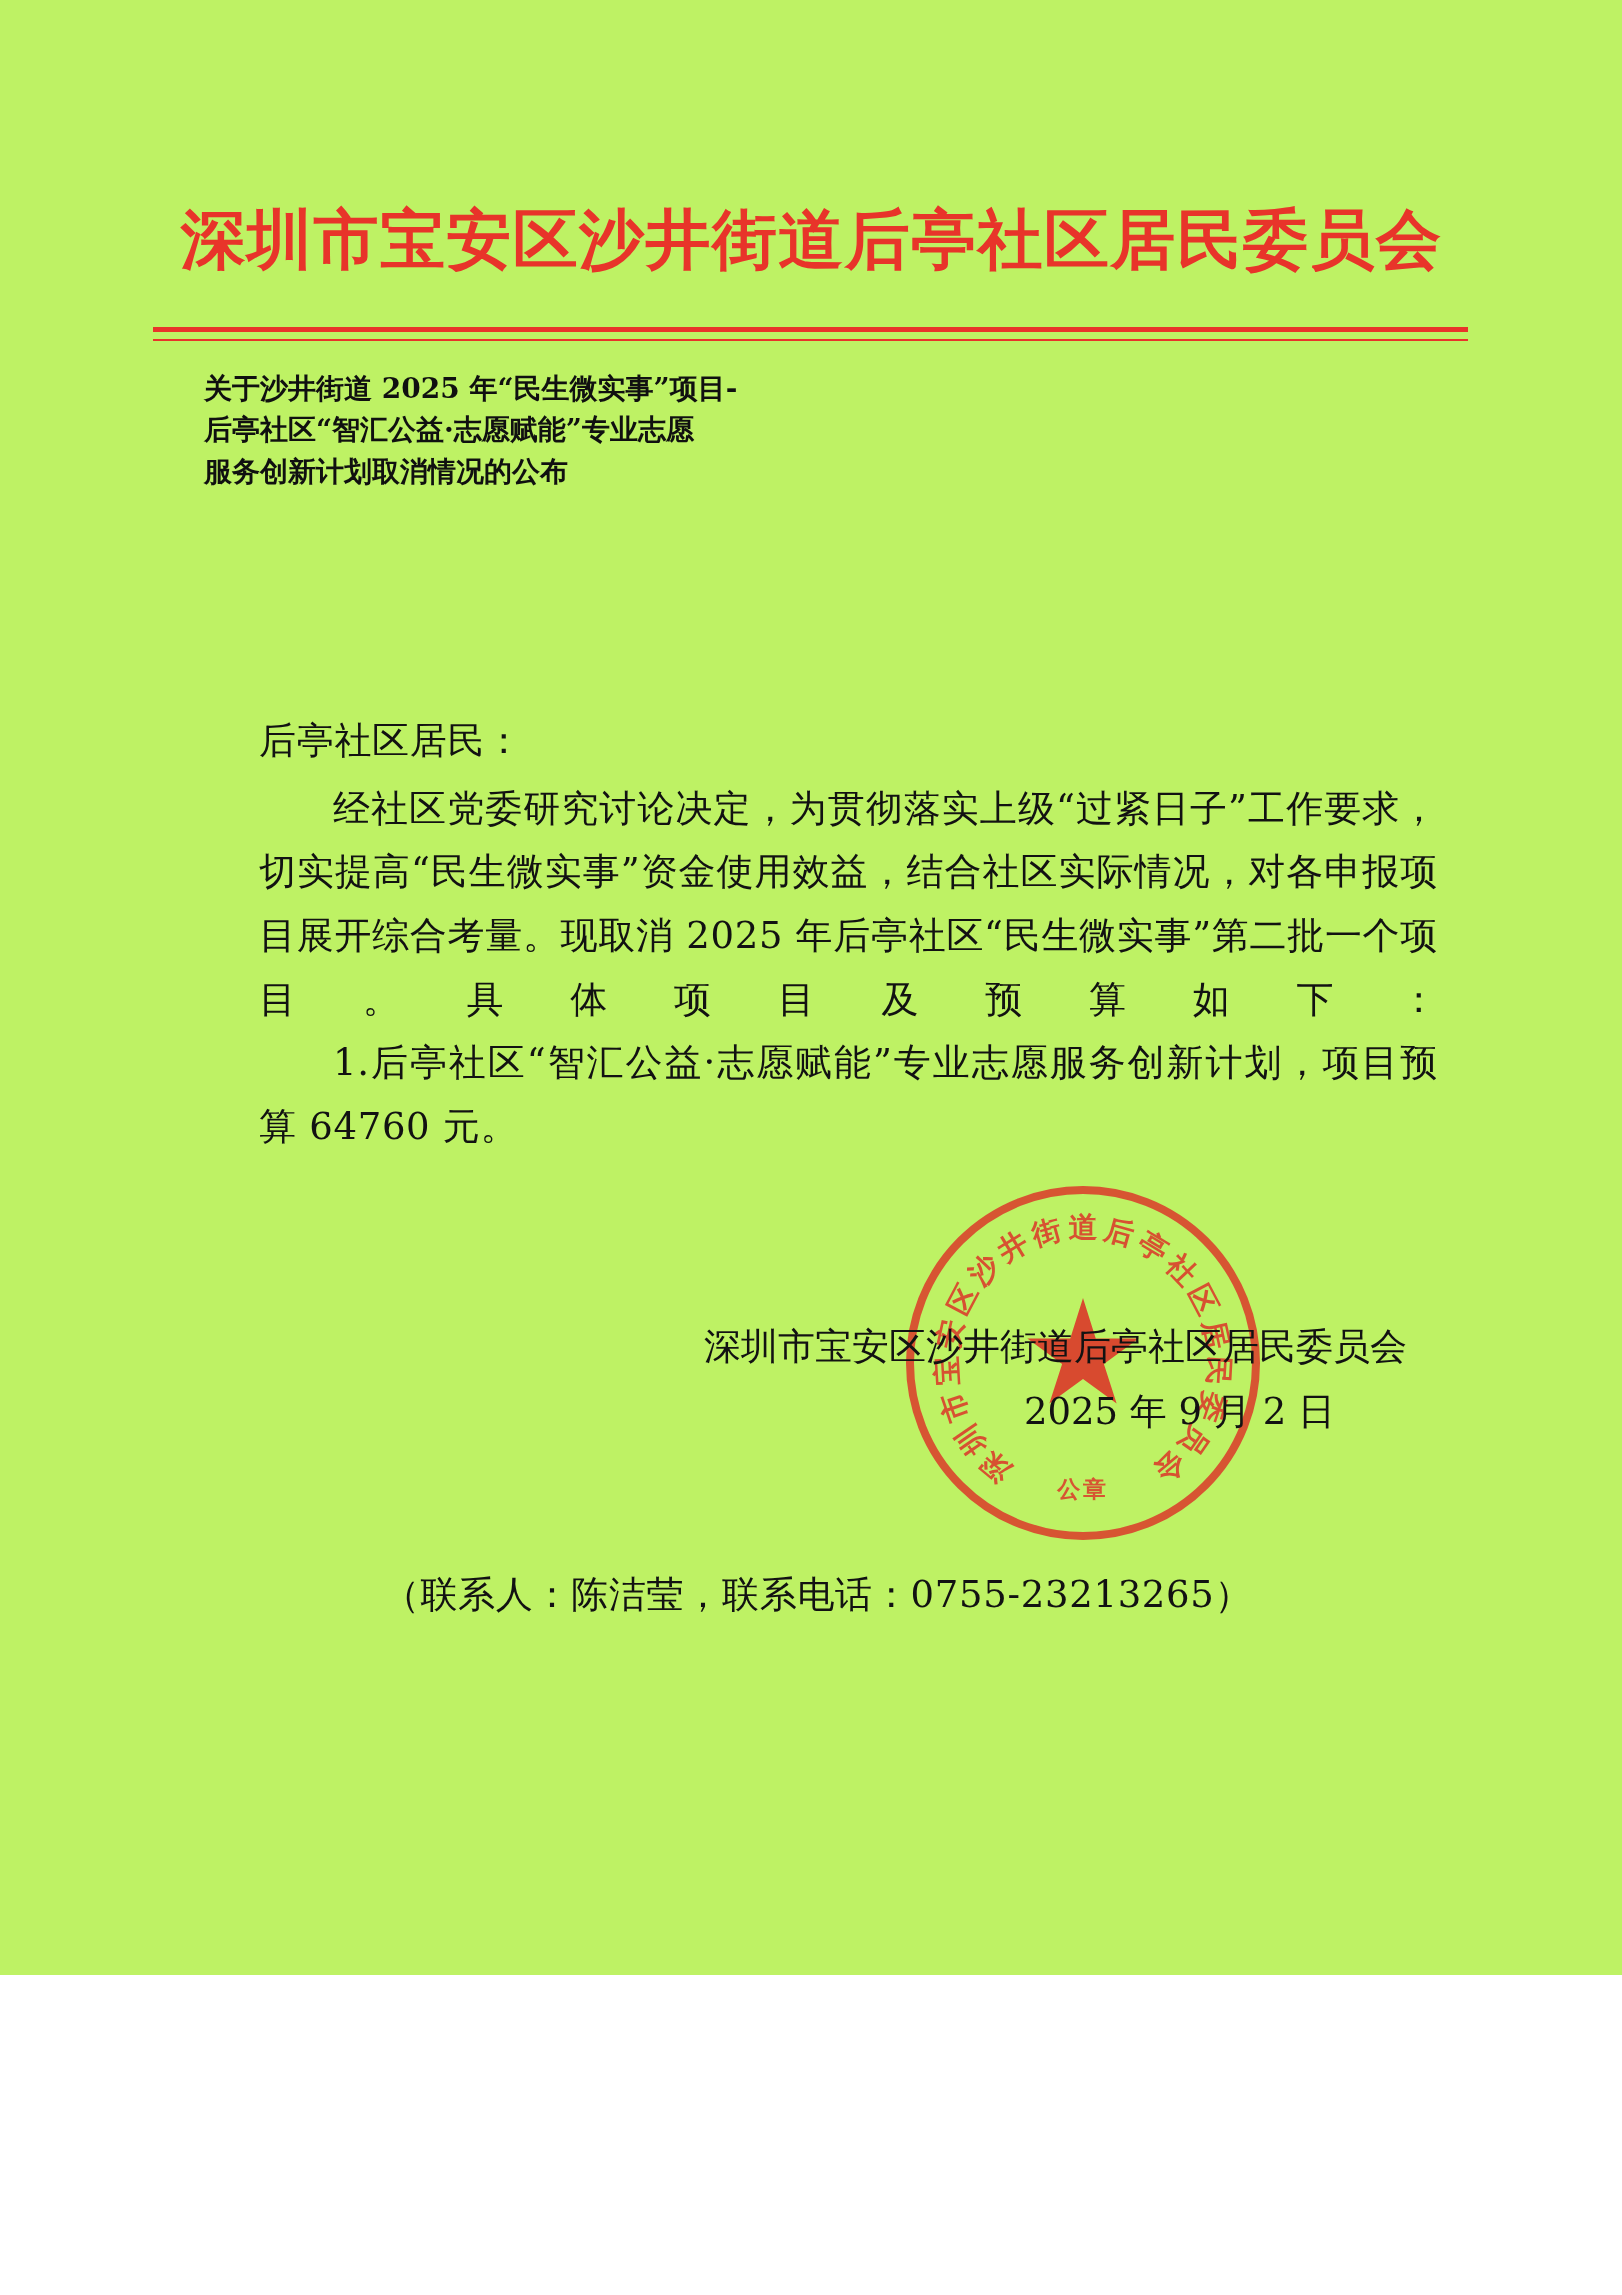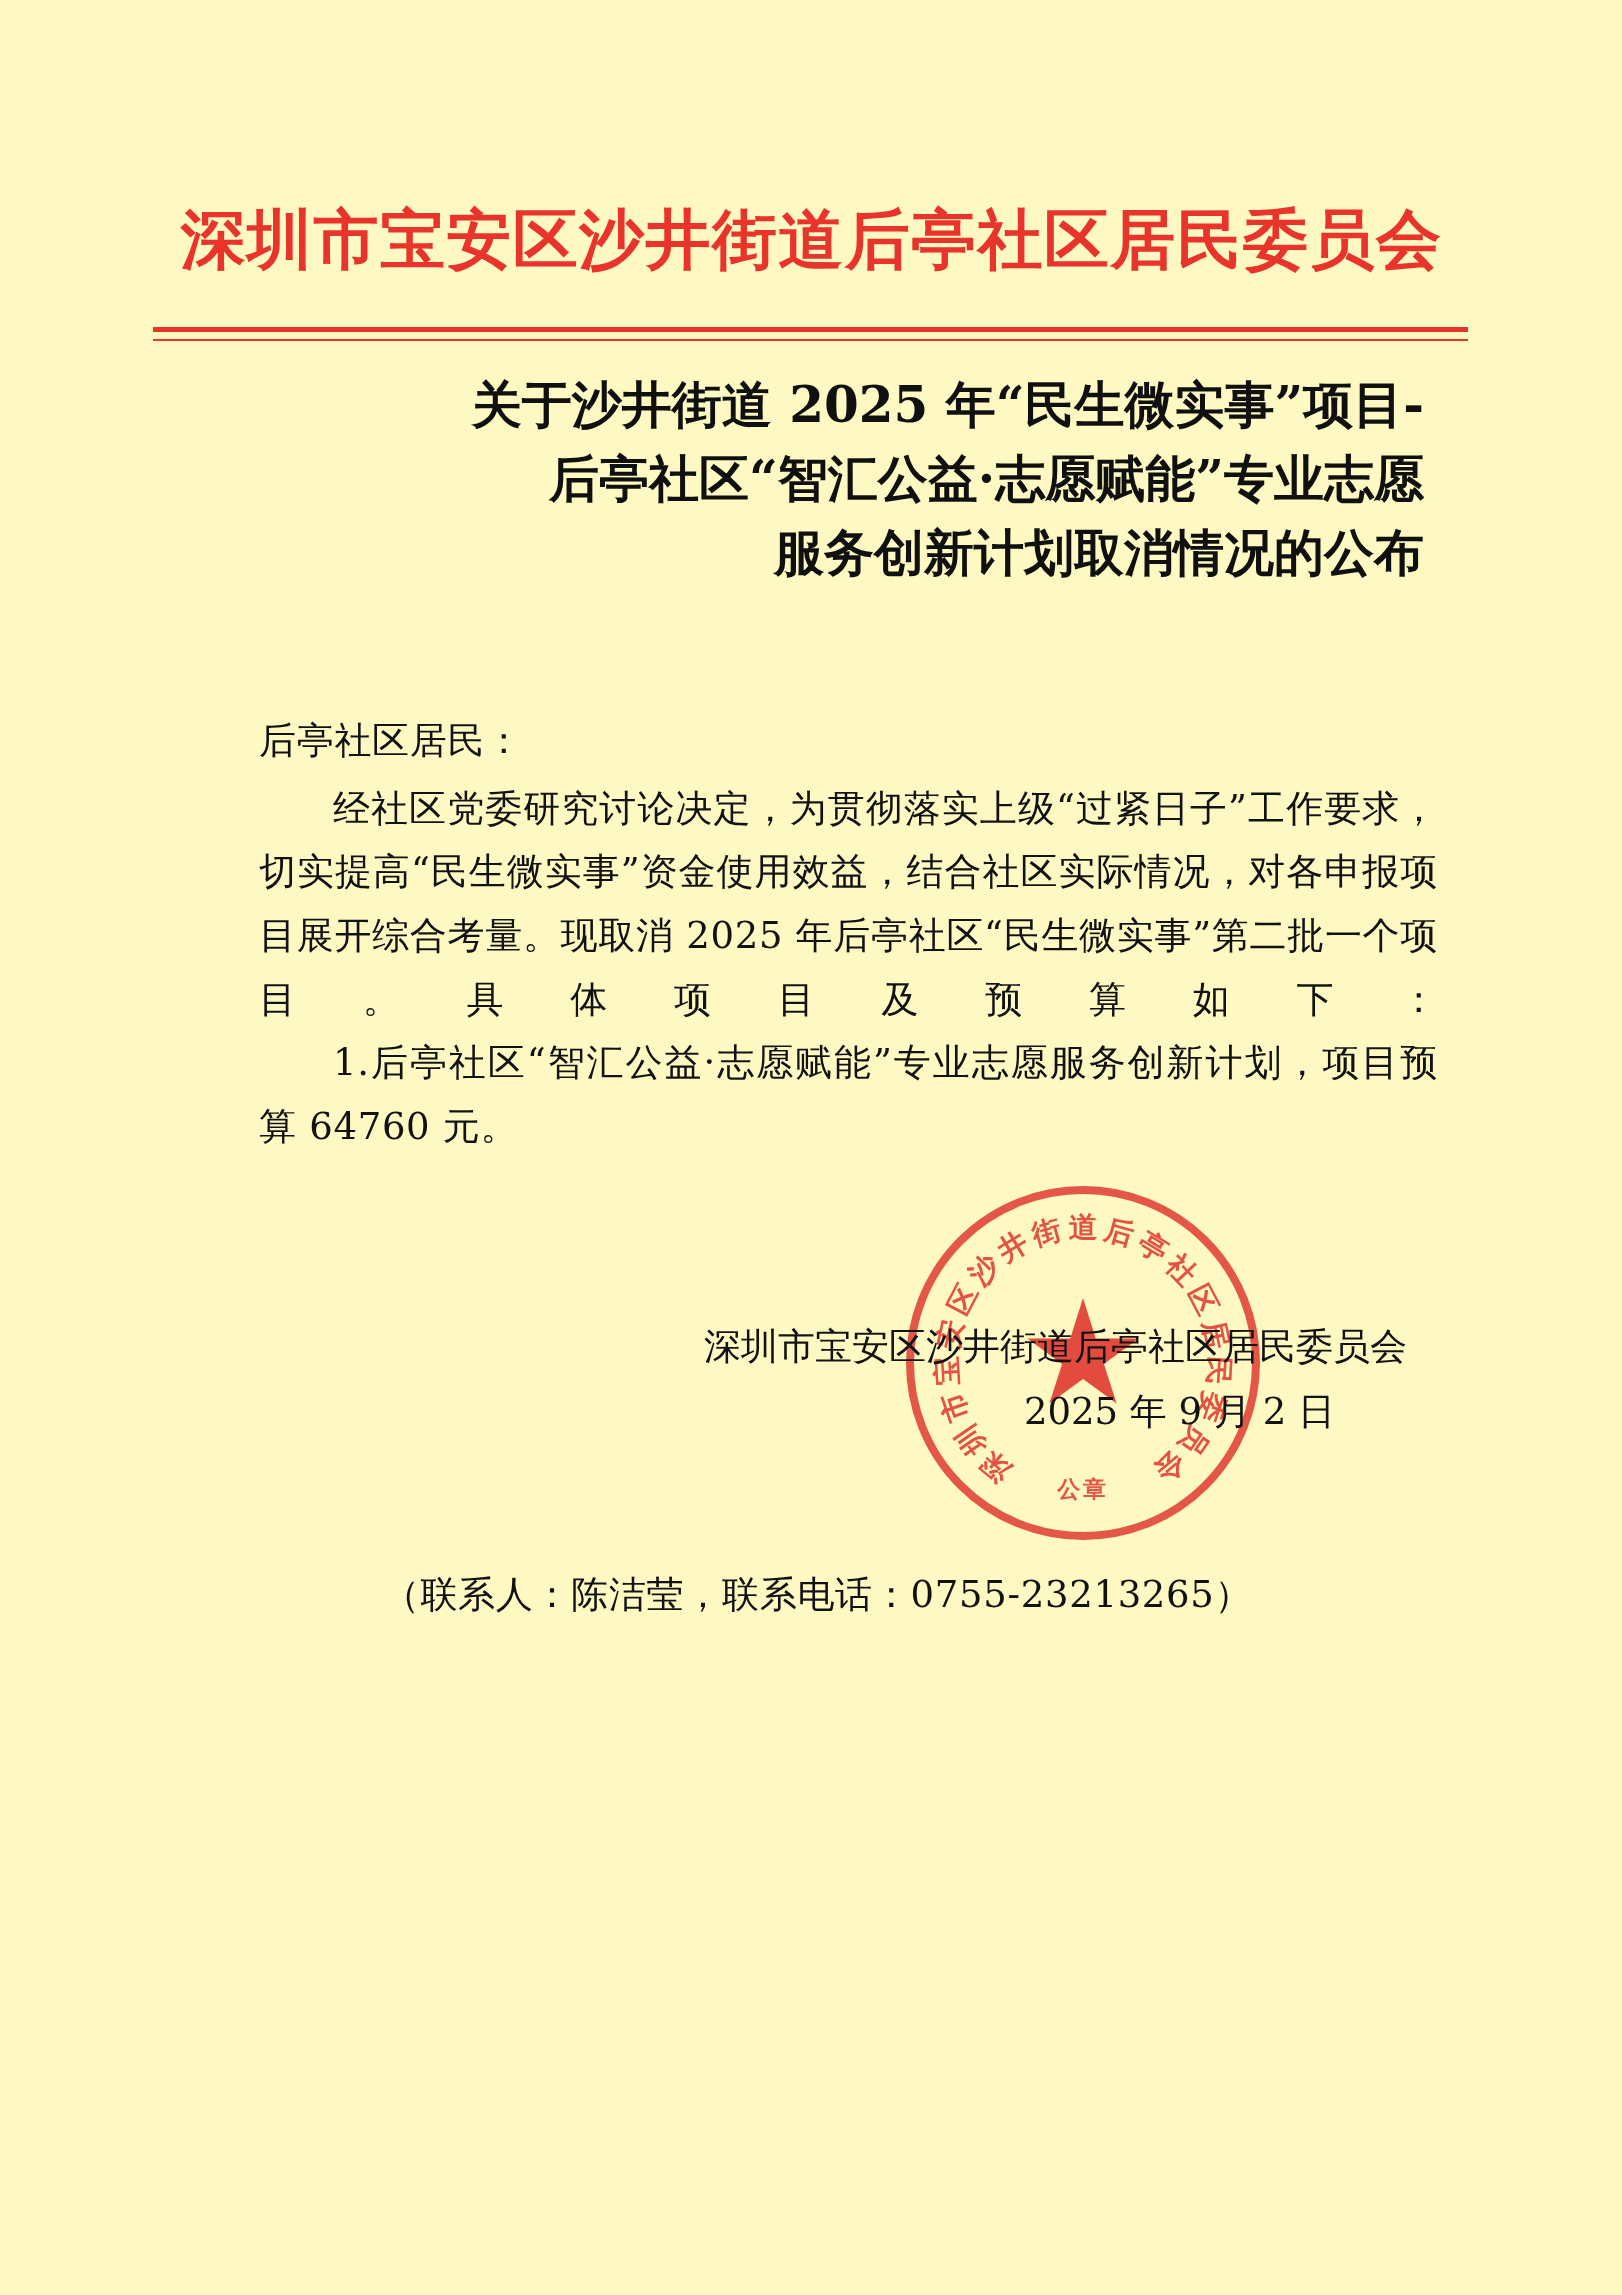--- a/index.html
+++ b/index.html
@@ -13,22 +13,22 @@
     position: relative;
     font-family: "DejaVu Serif", "Liberation Serif", serif;
     color: #000000;
     overflow: hidden;
   }
 
   .page {
     position: absolute;
     left: 0; top: 0;
     width: 1623px;
-    height: 2295px;
-    background: #fef9c3;
+    height: 1975px;
+    background: #bef264;
   }
 
   
   .letterhead {
     position: absolute;
     left: 0;
     top: 204px;
     width: 100%;
     text-align: center;
   }
@@ -58,24 +58,24 @@
     width: 100%;
     margin-top: 6.8px;
   }
 
   
   .doc-title {
     position: absolute;
     left: 204px;
     top: 368px;
     width: 1220px;
-    text-align: right;
-    font-family: "DejaVu Serif", "Liberation Serif", serif;
-    font-weight: bold;
-    font-size: 50px;
+    text-align: left;
+    font-family: "DejaVu Serif", "Liberation Serif", serif;
+    font-weight: bold;
+    font-size: 28px;
     line-height: 1.48;
     color: #101010;
   }
   .doc-title div { white-space: nowrap; }
 
   
   .body-block {
     position: absolute;
     left: 228px;
     top: 709px;

